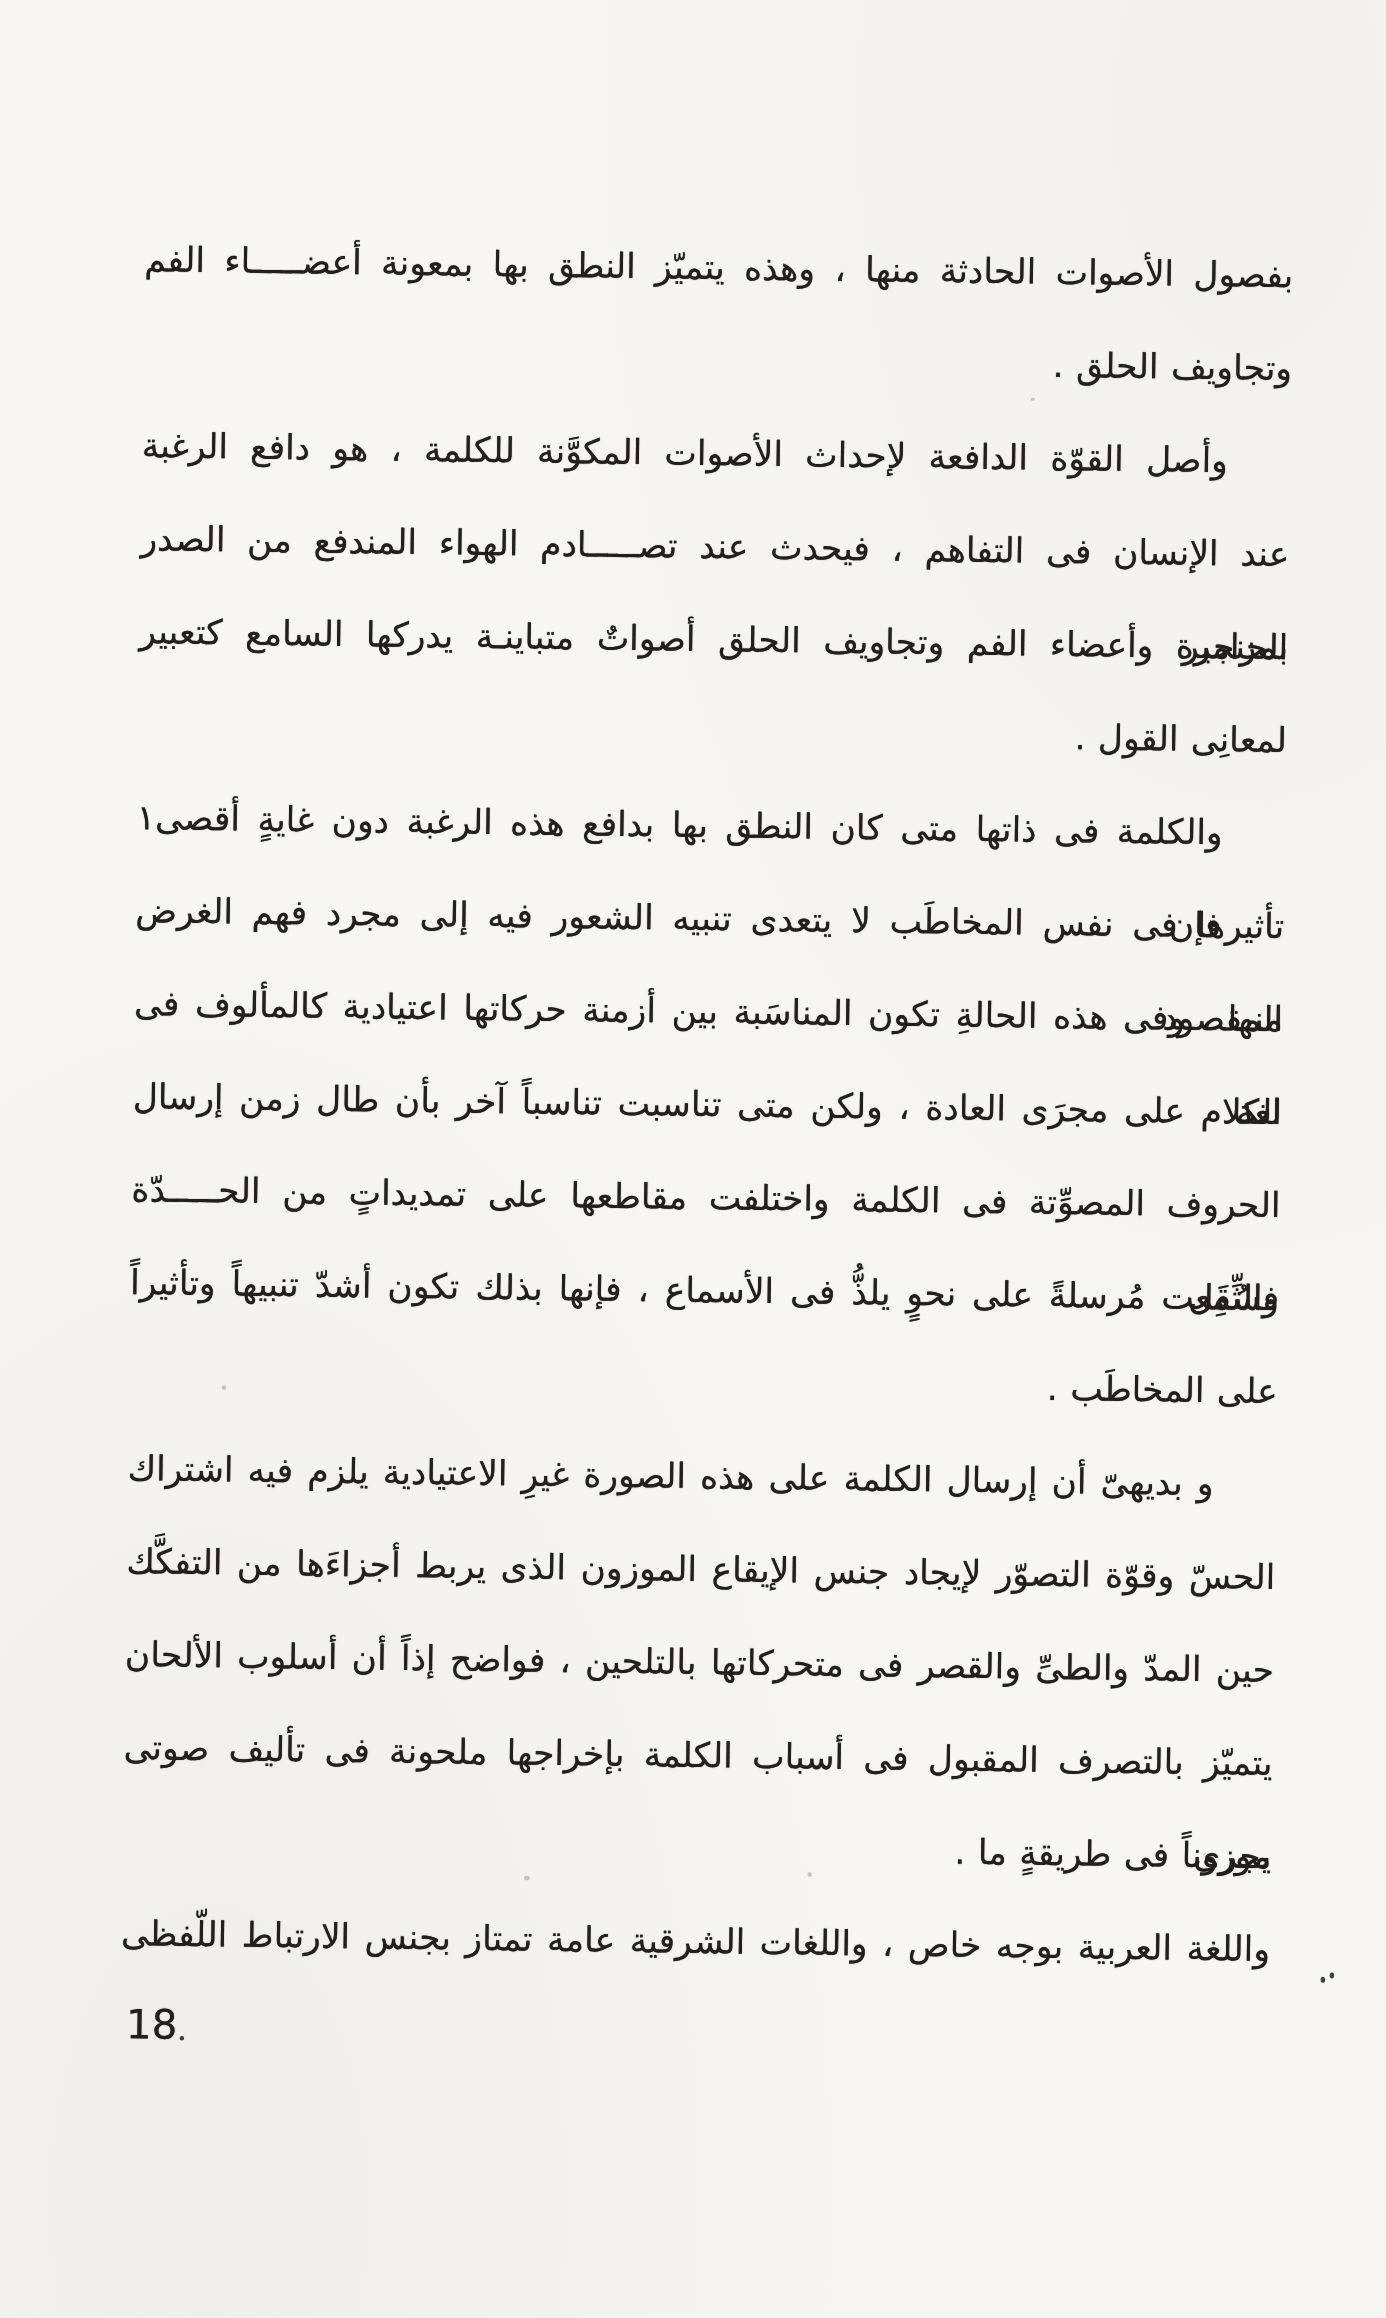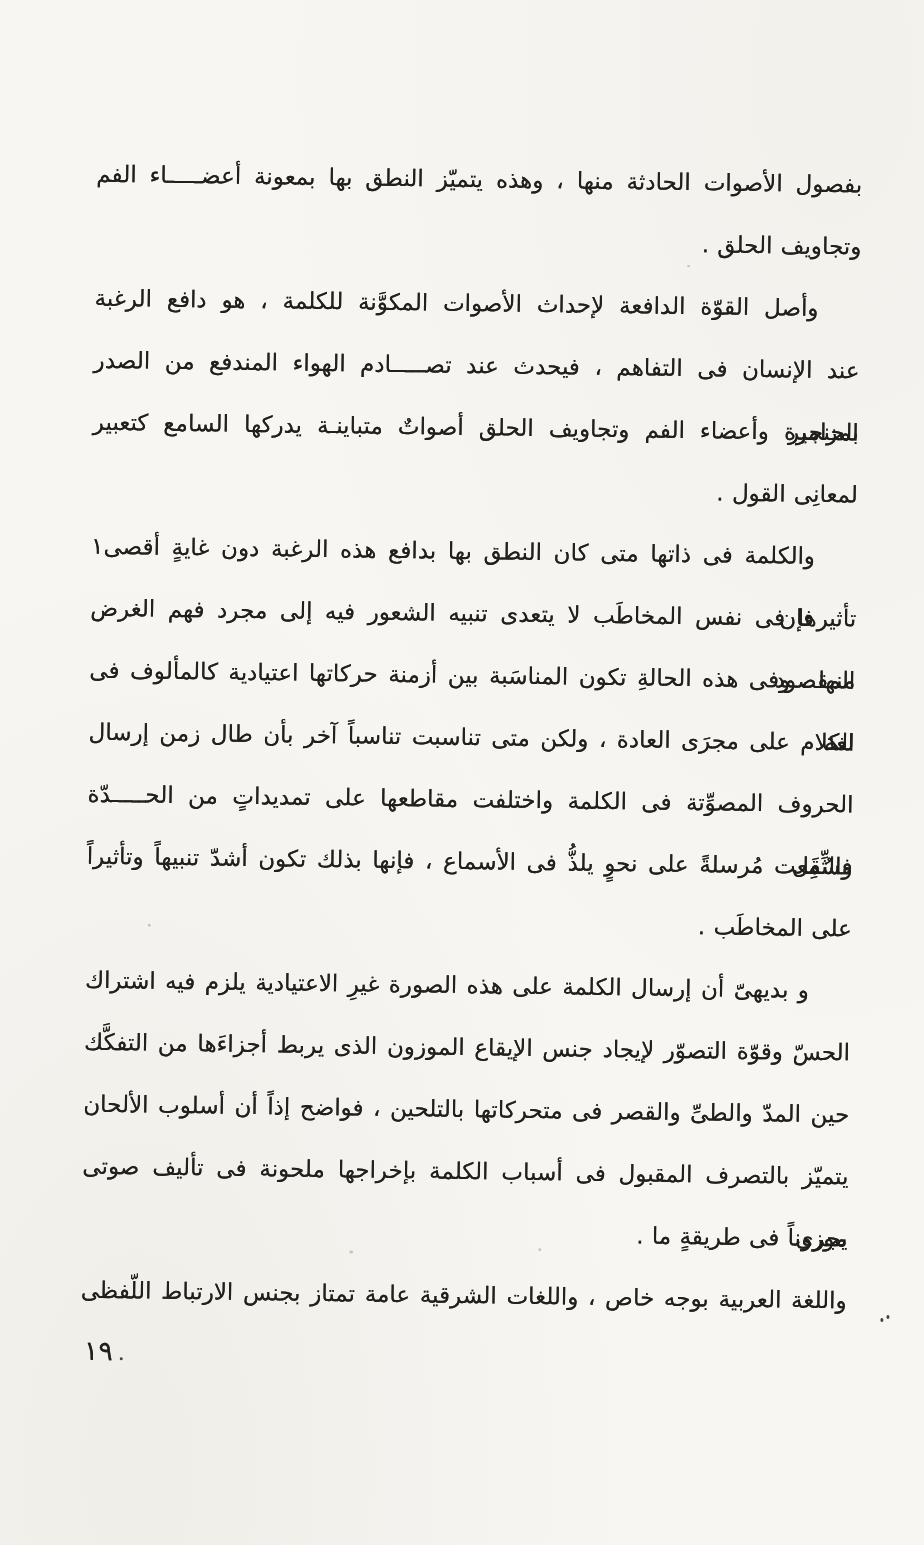--- a/index.html
+++ b/index.html
@@ -84,21 +84,21 @@
       <div class="ln" dir="rtl">فسُمِعت مُرسلةً على نحوٍ يلذُّ فى الأسماع ، فإنها بذلك تكون أشدّ تنبيهاً وتأثيراً</div>
       <div class="ln end" dir="rtl">على المخاطَب .</div>
       <div class="ln ind" dir="rtl">و بديهىّ أن إرسال الكلمة على هذه الصورة غيرِ الاعتيادية يلزم فيه اشتراك</div>
       <div class="ln" dir="rtl">الحسّ وقوّة التصوّر لإيجاد جنس الإيقاع الموزون الذى يربط أجزاءَها من التفكَّك</div>
       <div class="ln" dir="rtl">حين المدّ والطىِّ والقصر فى متحركاتها بالتلحين ، فواضح إذاً أن أسلوب الألحان</div>
       <div class="ln" dir="rtl">يتميّز بالتصرف المقبول فى أسباب الكلمة بإخراجها ملحونة فى تأليف صوتى يجرى</div>
       <div class="ln end" dir="rtl">موزوناً فى طريقةٍ ما .</div>
       <div class="ln" dir="rtl">واللغة العربية بوجه خاص ، واللغات الشرقية عامة تمتاز بجنس الارتباط اللّفظى</div>
     </div>
 
-    <div class="pagenum">١٩</div>
+    <div class="pagenum">18</div>
 
     <div class="speck dark" style="left:888px;top:1312px;width:3px;height:4px;"></div>
     <div class="speck dark" style="left:894px;top:1309px;width:3px;height:4px;"></div>
     <div class="speck dark" style="left:128px;top:1362px;width:3px;height:3px;"></div>
     <div class="speck" style="left:356px;top:1252px;width:4px;height:3px;"></div>
     <div class="speck" style="left:545px;top:1247px;width:3px;height:3px;"></div>
     <div class="speck" style="left:150px;top:928px;width:3px;height:3px;"></div>
     <div class="speck" style="left:680px;top:262px;width:3px;height:2px;"></div>
   </div>
 </div>

